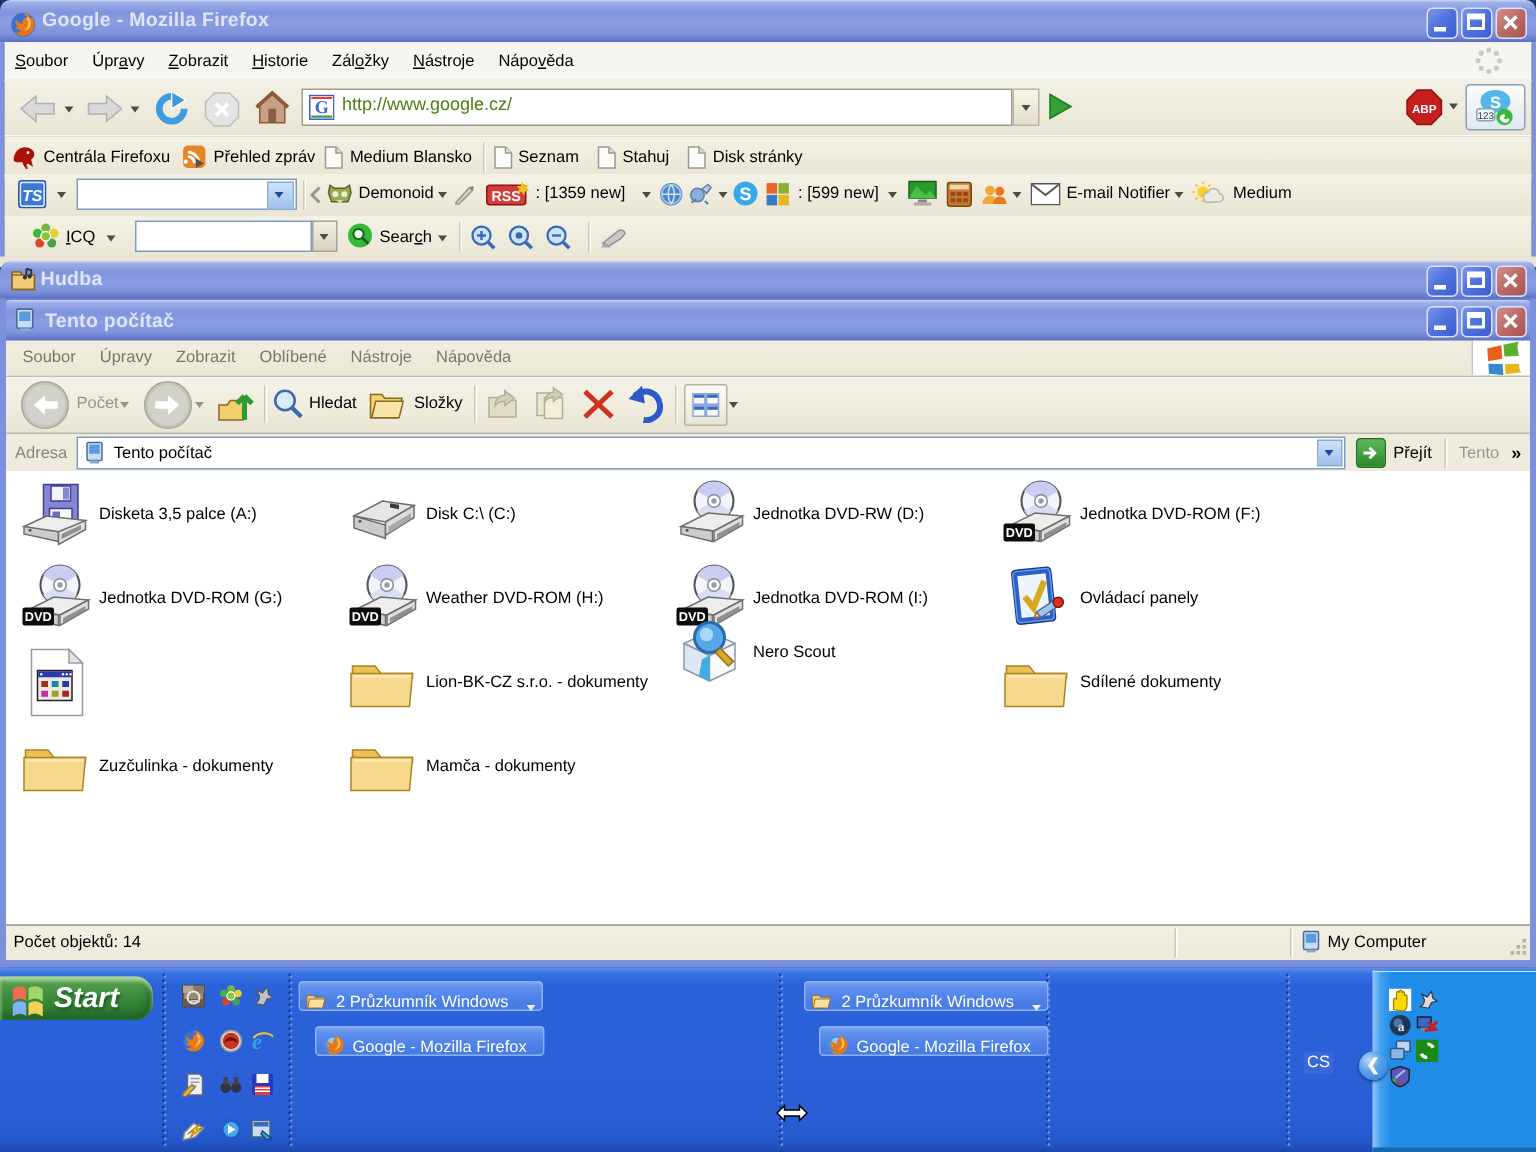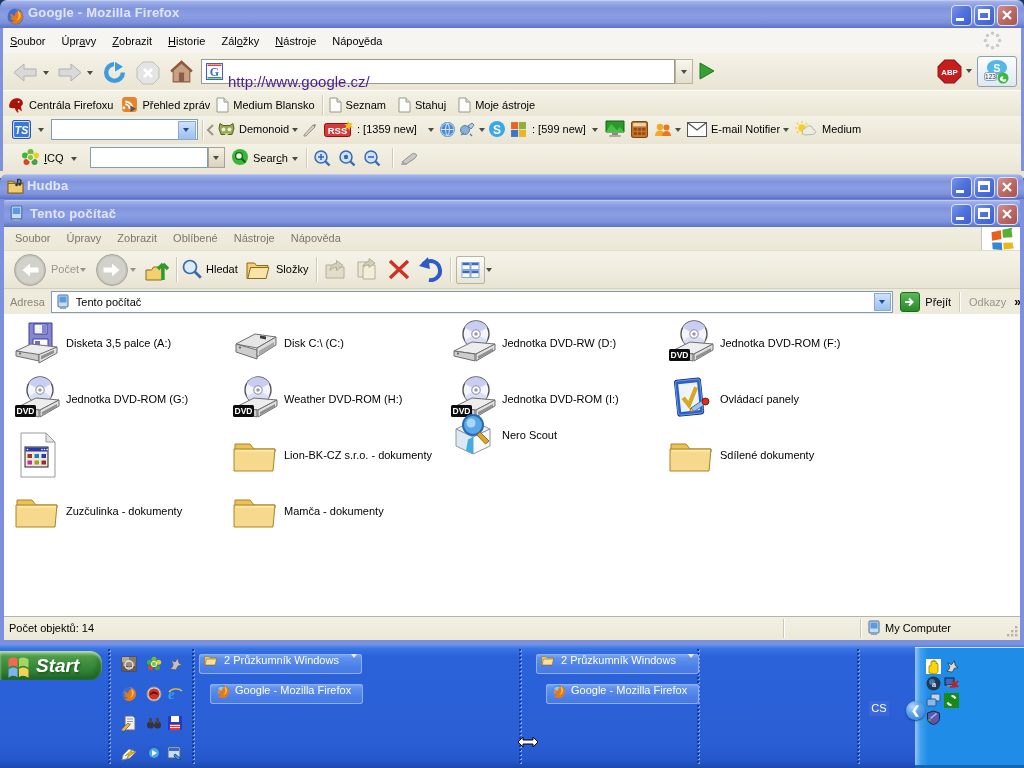--- a/index.html
+++ b/index.html
@@ -44,21 +44,21 @@
 .item .lbl{font-size:11px;color:#000;margin-left:4px;white-space:nowrap}
 
 #taskbar{position:absolute;left:0;top:645px;width:1024px;height:123px;
  background:linear-gradient(180deg,#5b93ee 0,#3a74e4 3%,#2b62da 9%,#2a5ed5 80%,#2457ca 94%,#1d49ae 100%)}
 #start{position:absolute;left:0;top:6px;width:102px;height:29px;border-radius:0 12px 12px 0;
  background:linear-gradient(180deg,#7eb973 0,#4d9a49 20%,#38883a 55%,#2e7d33 85%,#266d2c 100%);
  box-shadow:inset 0 2px 3px #b9e2a9, inset -3px -4px 6px #1e6426;display:flex;align-items:center}
 #start .stext{color:#fff;font-size:19px;font-weight:bold;font-style:italic;text-shadow:1px 2px 2px #1d5c22;margin-left:4px}
 .dots{position:absolute;top:4px;bottom:4px;width:3px;
  background-image:radial-gradient(circle at 1px 1px,#16399c .8px,rgba(0,0,0,0) 1px),radial-gradient(circle at 2px 2px,#7fa2ee .8px,rgba(0,0,0,0) 1px);background-size:3px 4px}
-.tkbtn{position:absolute;height:20px;border-radius:3px;background:linear-gradient(180deg,#82aaf6 0,#5e90ee 22%,#4c80e8 65%,#4678e0 100%);box-shadow:inset 0 0 0 1px #8cb0f6;display:flex;align-items:flex-start;font-size:11px;color:#fff;white-space:nowrap}
+.tkbtn{position:absolute;height:20px;border-radius:3px;background:linear-gradient(180deg,#82aaf6 0,#5e90ee 22%,#4c80e8 65%,#4678e0 100%);box-shadow:inset 0 0 0 1px #8cb0f6;display:flex;align-items:flex-end;font-size:11px;color:#fff;white-space:nowrap}
 .tkbtn .ticon{margin-left:5px;margin-right:5px;display:flex}
 #tray{position:absolute;left:915px;top:2px;width:109px;height:121px;
  background:linear-gradient(90deg,#9ac5f5 0,#41a0ee 5%,#1f8ce8 12%,#1f8ce8 100%);box-shadow:inset 0 1px 0 #cfe6fb}
 #tray:before{content:"";position:absolute;left:0;right:0;bottom:0;height:3px;background:#1467b0}
 .trico{position:absolute;width:15px;height:15px}
 #clock{position:absolute;right:8px;top:36px;color:#fff;font-size:13px;text-align:right;line-height:19px}
 #cs{position:absolute;left:869px;top:56px;width:20px;height:15px;background:#3a67d9;color:#fff;font-size:11px;text-align:center;line-height:15px}
 #collapse{position:absolute;left:906px;top:56px;z-index:5;width:19px;height:19px;border-radius:50%;
  background:radial-gradient(circle at 35% 30%,#bcd9f7 0,#5ea3ea 40%,#2a7fd4 100%);box-shadow:0 1px 2px #123f7e;color:#fff;font-weight:bold;font-size:11px;text-align:center;line-height:19px}
 </style></head>
@@ -136,21 +136,21 @@
         <path d="M4 10v11h16V10l-8-7z" fill="#c8a184" stroke="#8d5a3c"></path>
         <rect x="9.5" y="12" width="5" height="9" fill="#8b5e43"></rect>
       </svg>
   <div class="abs" style="left:198px;top:6px;width:474px;height:25px;background:#fff;border:1px solid #9b9b8d;box-sizing:border-box">
    <svg class="abs" style="left:4px;top:3px" width="17" height="17" viewBox="0 0 17 17">
           <rect x="0.5" y="0.5" width="16" height="16" fill="#fff" stroke="#4060c8"></rect>
           <rect x="1.5" y="1.5" width="14" height="1.5" fill="#e84030"></rect>
           <rect x="1.5" y="14" width="14" height="1.5" fill="#30a040"></rect>
           <text x="8.5" y="12.5" font-size="12" font-weight="bold" fill="#3b68d8" text-anchor="middle" font-family="Liberation Serif">G</text>
         </svg>
-   <span class="abs" style="left:26px;top:13px;font-size:15px;color:#4c1d95">http://www.google.cz/</span>
+   <span class="abs" style="left:26px;top:2px;font-size:12px;color:#4d7c0f">http://www.google.cz/</span>
   </div>
   <div class="abs" style="left:672px;top:6px;width:18px;height:25px;background:linear-gradient(180deg,#f8f6ee,#e3deca);border:1px solid #b8b4a0;box-sizing:border-box">
         <span class="caret abs" style="left:5px;top:10px"></span>
       </div>
   <div class="abs" style="left:693px;top:7px;width:22px;height:23px"><svg width="22" height="22">
           <path d="M4 3l14 8-14 8z" fill="#35a035" stroke="#1d7a1d"></path>
         </svg></div>
   <svg class="abs" style="left:934px;top:6px" width="25" height="25" viewBox="0 0 24 24">
         <path d="M7.5 1h9L23 7.5v9L16.5 23h-9L1 16.5v-9z" fill="#c61e1e" stroke="#8e1212"></path>
         <text x="12" y="15.5" font-size="7.5" font-weight="bold" fill="#fff" text-anchor="middle" font-family="Liberation Sans">ABP</text>
@@ -202,21 +202,21 @@
           <path d="M8 1v4h4" fill="#e0e0d4" stroke="#9a9a8c"></path>
         </svg>
       </span>
       <span style="margin-left:4px">Stahuj</span>
   <span style="margin-left:12px;display:flex">
         <svg width="13" height="16" viewBox="0 0 13 16">
           <path d="M1 1h7l4 4v10H1z" fill="#fcfcfa" stroke="#9a9a8c"></path>
           <path d="M8 1v4h4" fill="#e0e0d4" stroke="#9a9a8c"></path>
         </svg>
       </span>
-      <span style="margin-left:4px">Moje ástroje</span>
+      <span style="margin-left:4px">Disk stránky</span>
  </div>
 </div>
 <div class="tb" id="ffts">
   <svg class="abs" style="left:9px;top:4px" width="19" height="19" viewBox="0 0 18 18">
       <rect x="0.5" y="0.5" width="17" height="17" rx="2" fill="#d8e6f8" stroke="#2a55b0"></rect>
       <rect x="2" y="2" width="14" height="14" rx="1" fill="#3a78d8"></rect>
       <text x="9" y="13" font-size="10" font-style="italic" font-weight="bold" fill="#fff" text-anchor="middle" font-family="Liberation Sans">TS</text>
     </svg>
   <span class="caret abs" style="left:35px;top:12px"></span>
   <div class="abs" style="left:48px;top:3px;width:147px;height:21px;background:#fff;border:1px solid #7f9db9;box-sizing:border-box">
@@ -508,21 +508,21 @@
         <span class="caret" style="position:absolute;left:4px;top:6px;border-top-color:#1a4a9a"></span>
       </div>
   </div>
   <div style="margin-left:7px;width:20px;height:20px;border-radius:3px;background:linear-gradient(180deg,#5ab85a,#2a8a2a);border:1px solid #1d6a1d;box-sizing:border-box;position:relative">
       <svg style="position:absolute;left:2px;top:2px" width="14" height="14" viewBox="0 0 14 14">
         <path d="M2 7h7M6 3.5L9.5 7 6 10.5" stroke="#fff" stroke-width="2" fill="none"></path>
       </svg>
     </div>
   <span style="margin-left:5px">Přejít</span>
   <span class="sep" style="margin-left:8px;height:20px"></span>
-  <span style="margin-left:9px;color:#9a958a">Odkazy</span>
+  <span style="margin-left:9px;color:#9a958a">Tento</span>
   <span style="margin-left:8px;font-weight:bold;font-size:12px">»</span>
 </div>
 <div id="expbody"></div>
 <div id="expstatus">
   <span class="abs" style="left:5px;top:5px">Počet objektů: 14</span>
   <div class="abs" style="left:779px;top:2px;width:1px;height:19px;background:#cac6b6;box-shadow:1px 0 0 #fff"></div>
   <div class="abs" style="left:856px;top:2px;width:1px;height:19px;background:#cac6b6;box-shadow:1px 0 0 #fff"></div>
   <svg class="abs" style="left:862px;top:3px" width="16" height="16" viewBox="0 0 16 16">
       <rect x="3" y="1" width="10" height="12" rx="1" fill="#c8ddf2" stroke="#4a6a9a"></rect>
       <rect x="4.5" y="2.5" width="7" height="6" fill="#5a9ae0"></rect>

